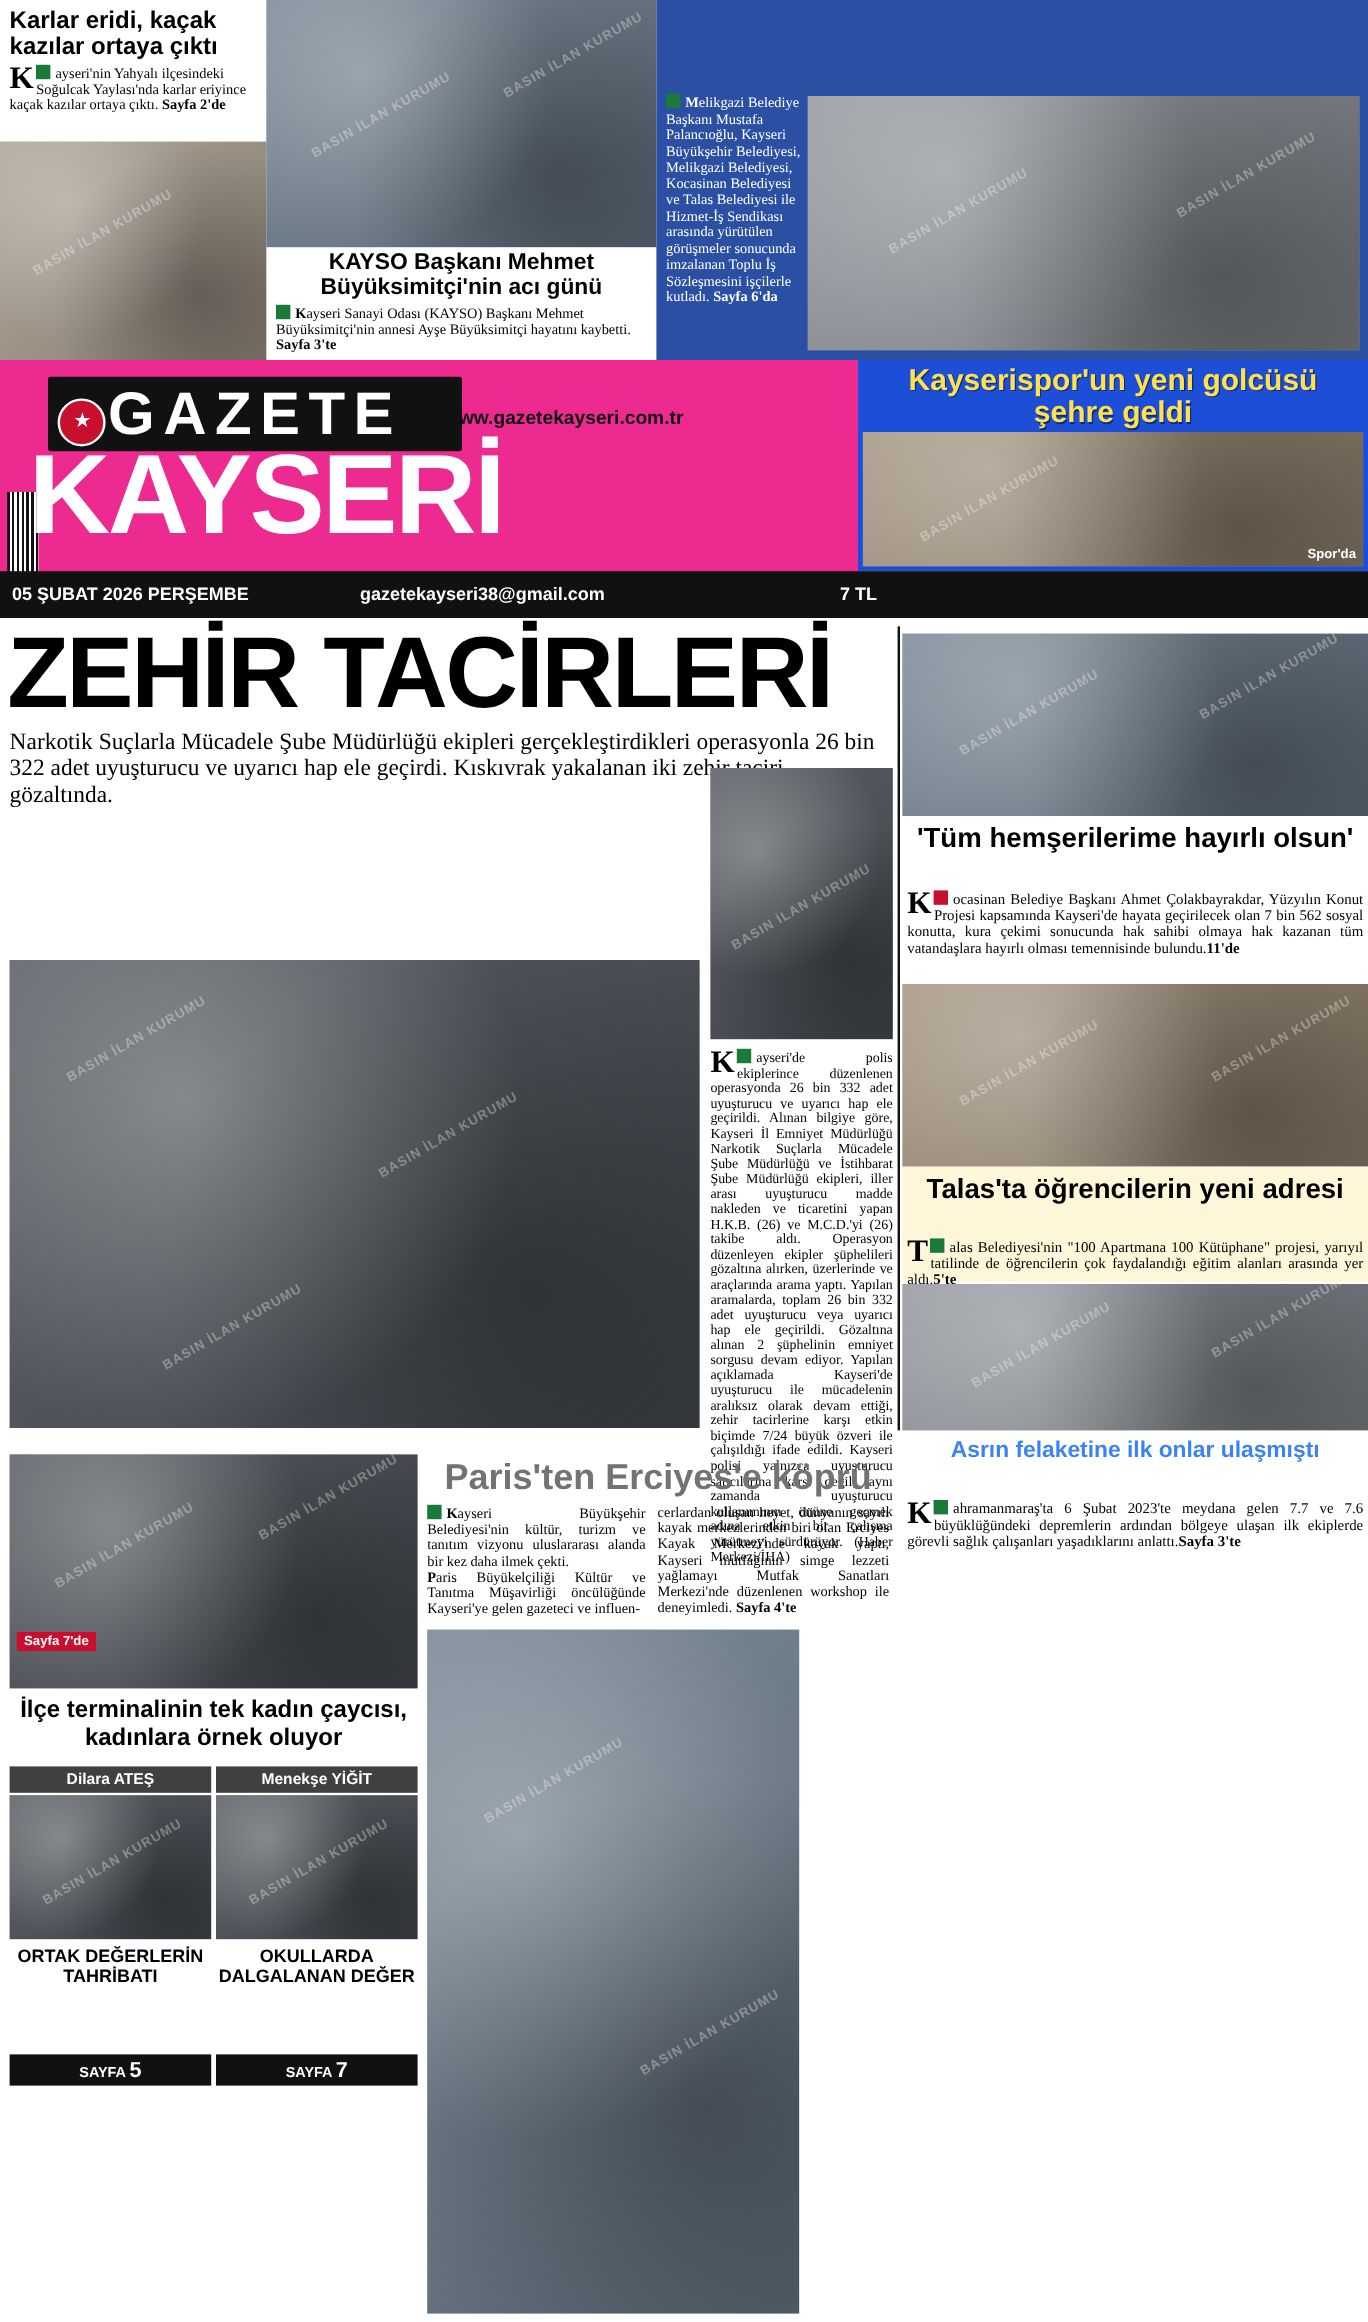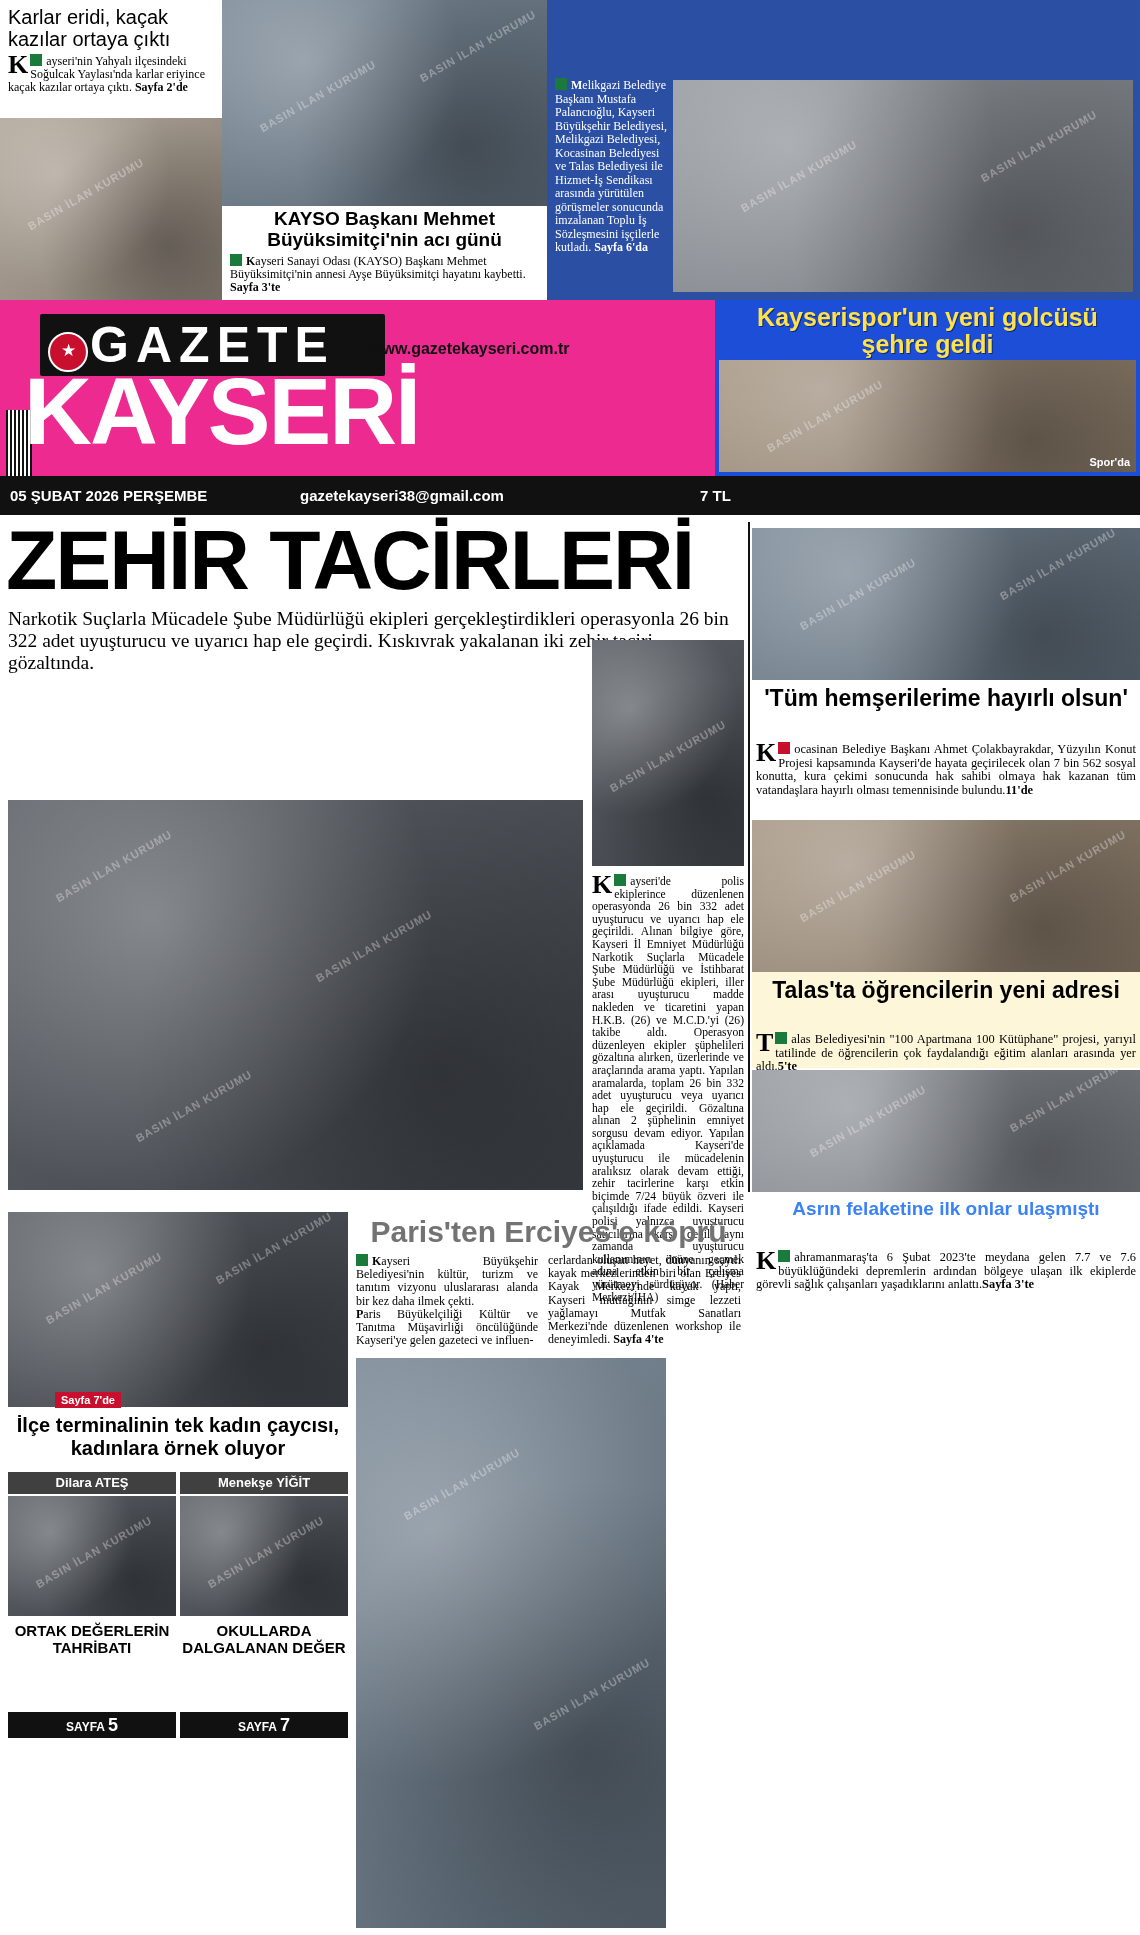--- a/index.html
+++ b/index.html
@@ -62,21 +62,21 @@
     padding-right:2px;
   }
   .sans { font-family:"Liberation Sans", sans-serif; }
 
   
   .topstrip { position:absolute; left:0; top:0; width:1140px; height:300px; }
 
   .tl-block { position:absolute; left:0; top:0; width:222px; height:300px; background:#fff; }
   .tl-head {
     font-family:"Liberation Sans", sans-serif;
-    font-weight:normal; font-size:20px; line-height:22px;
+    font-weight:bold; font-size:20px; line-height:22px;
     padding:6px 6px 2px 8px; color:#000;
   }
   .tl-text { font-size:12px; line-height:13px; padding:2px 8px 0 8px; }
   .tl-photo { position:absolute; left:0; top:118px; width:222px; height:182px; }
 
   .tm-block { position:absolute; left:222px; top:0; width:325px; height:300px; }
   .tm-photo { position:absolute; left:0; top:0; width:325px; height:206px; }
   .tm-title {
     position:absolute; left:0; top:206px; width:325px;
     font-family:"Liberation Sans", sans-serif; font-weight:bold;
@@ -189,23 +189,23 @@
   .rail-t3 {
     position:absolute; left:752px; top:1196px; width:388px;
     font-family:"Liberation Sans", sans-serif; font-weight:bold; font-size:19px; line-height:25px;
     text-align:center; color:#3b82f6;
   }
   .rail-x3 { position:absolute; left:756px; top:1250px; width:380px; font-size:12.4px; line-height:13.6px; text-align:justify; }
 
   
   .lf-photo { position:absolute; left:8px; top:1212px; width:340px; height:195px; }
   .lf-badge {
-    position:absolute; left:14px; top:1392px; background:#c8102e; color:#fff;
+    position:absolute; left:14px; top:1360px; background:#c8102e; color:#fff;
     font-family:"Liberation Sans", sans-serif; font-weight:bold; font-size:11px;
-    padding:2px 6px; z-index:6;margin-left:41px;
+    padding:2px 6px; z-index:6;
   }
   .lf-title {
     position:absolute; left:8px; top:1414px; width:340px;
     font-family:"Liberation Sans", sans-serif; font-weight:bold; font-size:20px; line-height:23px;
     text-align:center; color:#000;
   }
 
   
   .col-strip { position:absolute; left:8px; top:1472px; width:340px; height:455px; }
   .col-name {

